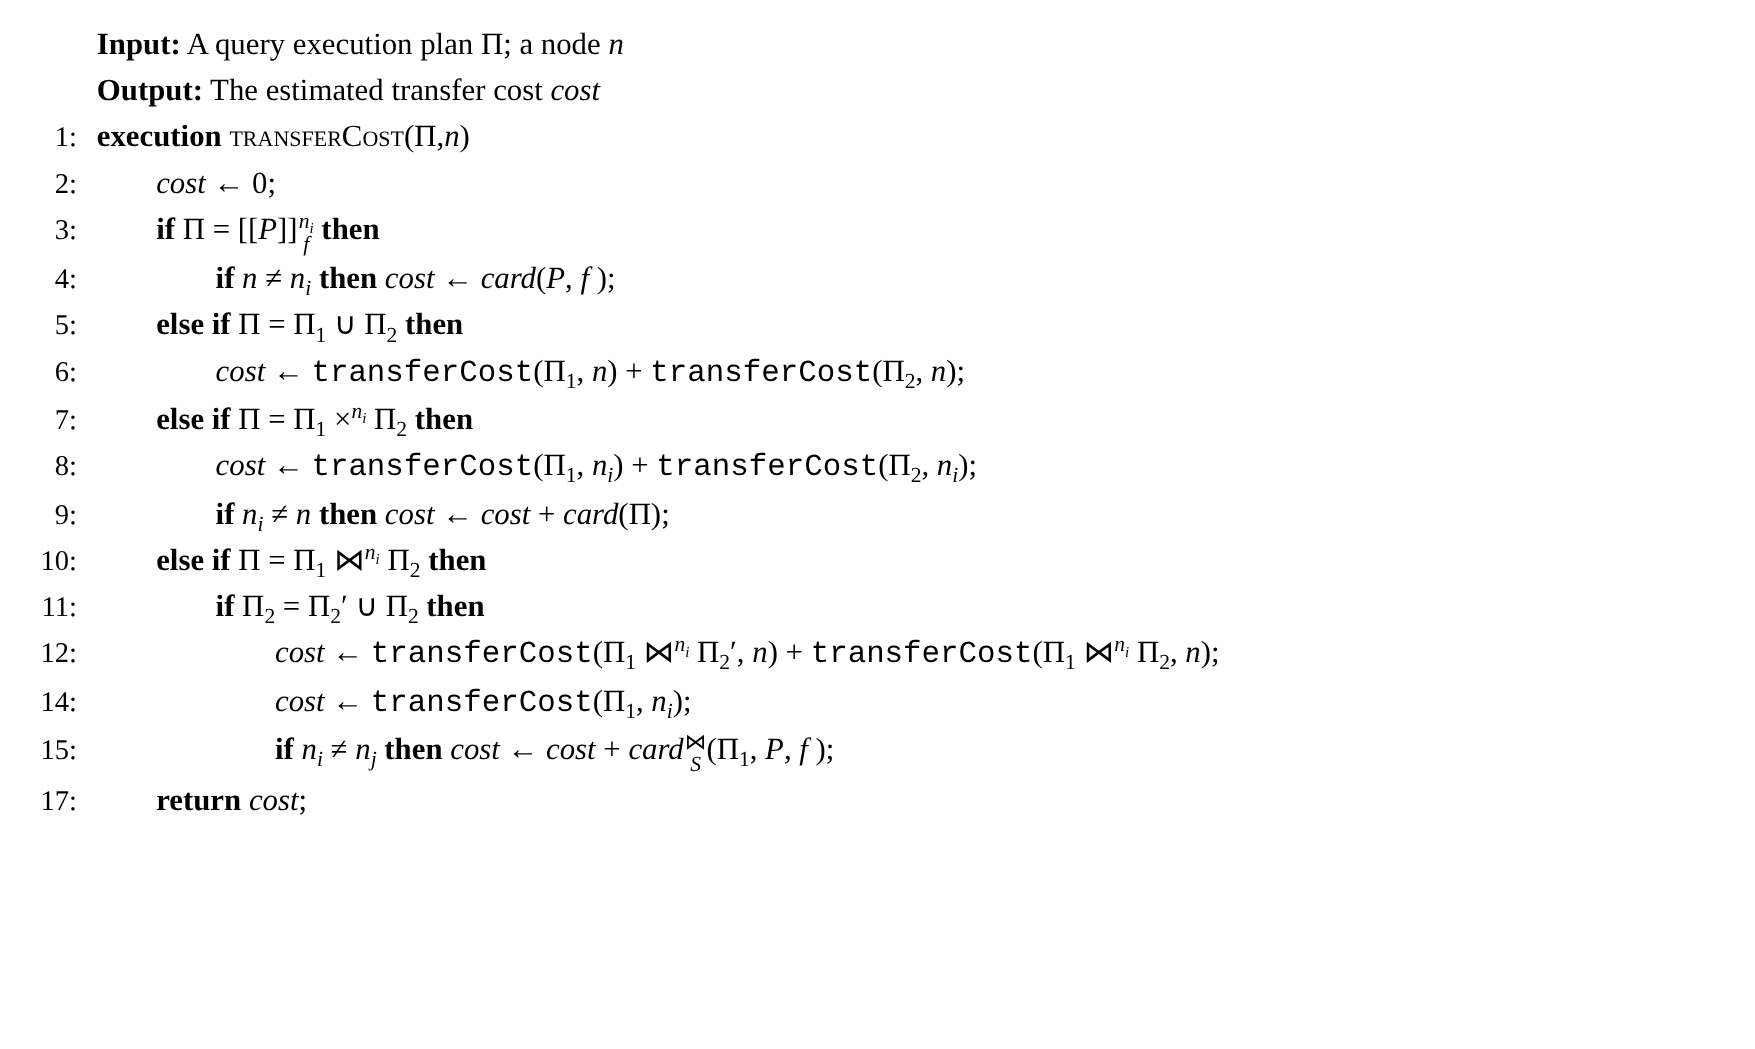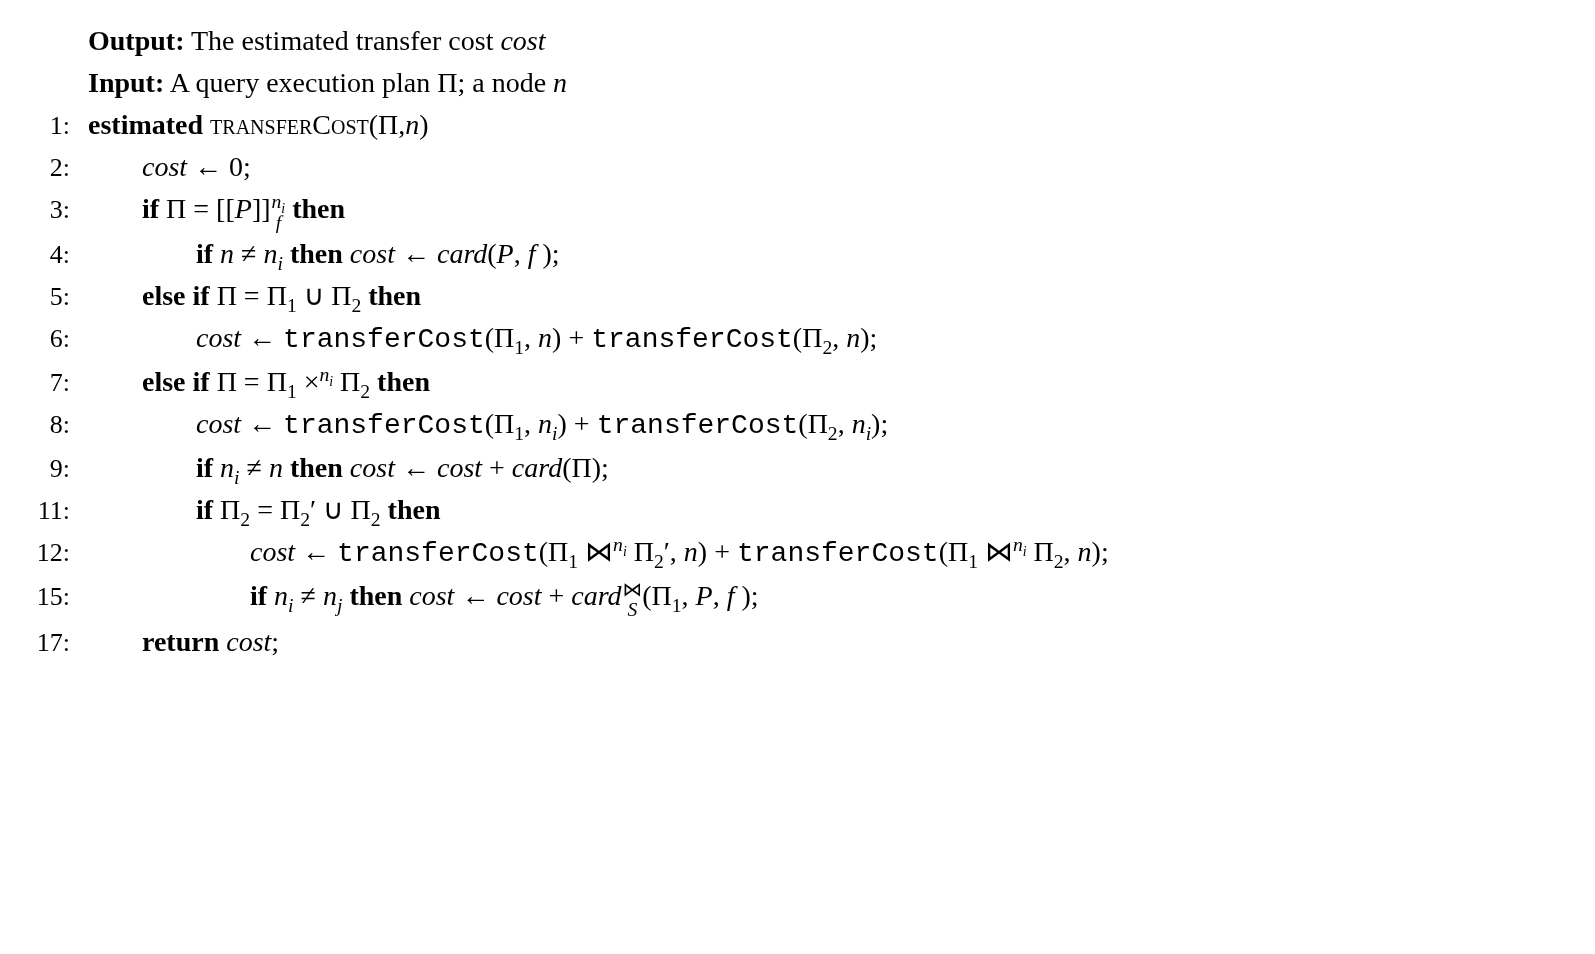--- a/index.html
+++ b/index.html
@@ -53,36 +53,36 @@
   sup .ital, sub .ital, .supsub .ital { font-style: italic; }
 </style>
 </head>
 <body>
 
 <div class="algo-container">
 
   <div class="algo-row">
     <div class="lineno"></div>
     <div class="linebody">
-      <span class="bold">Output:</span>
-      <span> The estimated transfer cost <span class="ital">cost</span></span>
+      <span class="bold">Input:</span>
+      <span> A query execution plan Π; a node <span class="ital">n</span></span>
     </div>
   </div>
 
   <div class="algo-row">
     <div class="lineno"></div>
     <div class="linebody">
-      <span class="bold">Input:</span>
-      <span> A query execution plan Π; a node <span class="ital">n</span></span>
+      <span class="bold">Output:</span>
+      <span> The estimated transfer cost <span class="ital">cost</span></span>
     </div>
   </div>
 
 <div class="algo-row">
       <div class="lineno">1:</div>
-      <div class="linebody"><span style="display: inline-block;"><span class="bold">estimated</span> <span class="sc">transferCost</span>(Π,<span class="ital">n</span>)</span></div>
+      <div class="linebody"><span style="display: inline-block;"><span class="bold">execution</span> <span class="sc">transferCost</span>(Π,<span class="ital">n</span>)</span></div>
     </div>
     <div class="algo-row">
       <div class="lineno">2:</div>
       <div class="linebody"><span class="ind1" style="display: inline-block;"><span class="ital">cost</span> ← 0;</span></div>
     </div>
     <div class="algo-row">
       <div class="lineno">3:</div>
       <div class="linebody"><span class="ind1" style="display: inline-block;"><span class="bold">if</span> Π = [[<span class="ital">P</span>]]<span class="supsub"><span class="sup"><span class="ital">n<sub>i</sub></span></span><span class="sub"><span class="ital">f</span></span></span> <span class="bold">then</span></span></div>
     </div>
     <div class="algo-row">
@@ -103,26 +103,34 @@
     </div>
     <div class="algo-row">
       <div class="lineno">8:</div>
       <div class="linebody"><span class="ind2" style="display: inline-block;"><span class="ital">cost</span> ← <span class="tt">transferCost</span>(Π<sub>1</sub>, <span class="ital">n<sub>i</sub></span>) + <span class="tt">transferCost</span>(Π<sub>2</sub>, <span class="ital">n<sub>i</sub></span>);</span></div>
     </div>
     <div class="algo-row">
       <div class="lineno">9:</div>
       <div class="linebody"><span class="ind2" style="display: inline-block;"><span class="bold">if</span> <span class="ital">n<sub>i</sub></span> ≠ <span class="ital">n</span> <span class="bold">then</span> <span class="ital">cost</span> ← <span class="ital">cost</span> + <span class="ital">card</span>(Π);</span></div>
     </div>
     <div class="algo-row">
+      <div class="lineno">10:</div>
+      <div class="linebody"><span class="ind1" style="display: inline-block;"><span class="bold">else if</span> Π = Π<sub>1</sub> ⋈<sup><span class="ital">n<sub>i</sub></span></sup> Π<sub>2</sub> <span class="bold">then</span></span></div>
+    </div>
+    <div class="algo-row">
       <div class="lineno">11:</div>
       <div class="linebody"><span class="ind2" style="display: inline-block;"><span class="bold">if</span> Π<sub>2</sub> = Π<sub>2</sub>′ ∪ Π<sub>2</sub> <span class="bold">then</span></span></div>
     </div>
     <div class="algo-row">
       <div class="lineno">12:</div>
       <div class="linebody"><span class="ind3" style="display: inline-block;"><span class="ital">cost</span> ← <span class="tt">transferCost</span>(Π<sub>1</sub> ⋈<sup><span class="ital">n<sub>i</sub></span></sup> Π<sub>2</sub>′, <span class="ital">n</span>) + <span class="tt">transferCost</span>(Π<sub>1</sub> ⋈<sup><span class="ital">n<sub>i</sub></span></sup> Π<sub>2</sub>, <span class="ital">n</span>);</span></div>
+    </div>
+    <div class="algo-row">
+      <div class="lineno">14:</div>
+      <div class="linebody"><span class="ind3" style="display: inline-block;"><span class="ital">cost</span> ← <span class="tt">transferCost</span>(Π<sub>1</sub>, <span class="ital">n<sub>i</sub></span>);</span></div>
     </div>
     <div class="algo-row">
       <div class="lineno">15:</div>
       <div class="linebody"><span class="ind3" style="display: inline-block;"><span class="bold">if</span> <span class="ital">n<sub>i</sub></span> ≠ <span class="ital">n<sub>j</sub></span> <span class="bold">then</span> <span class="ital">cost</span> ← <span class="ital">cost</span> + <span class="ital">card</span><span class="supsub"><span class="sup">⋈</span><span class="sub"><span class="ital">S</span></span></span>(Π<sub>1</sub>, <span class="ital">P</span>, <span class="ital">f</span> );</span></div>
     </div>
     <div class="algo-row">
       <div class="lineno">17:</div>
       <div class="linebody"><span class="ind1" style="display: inline-block;"><span class="bold">return</span> <span class="ital">cost</span>;</span></div>
     </div>
   </div>

